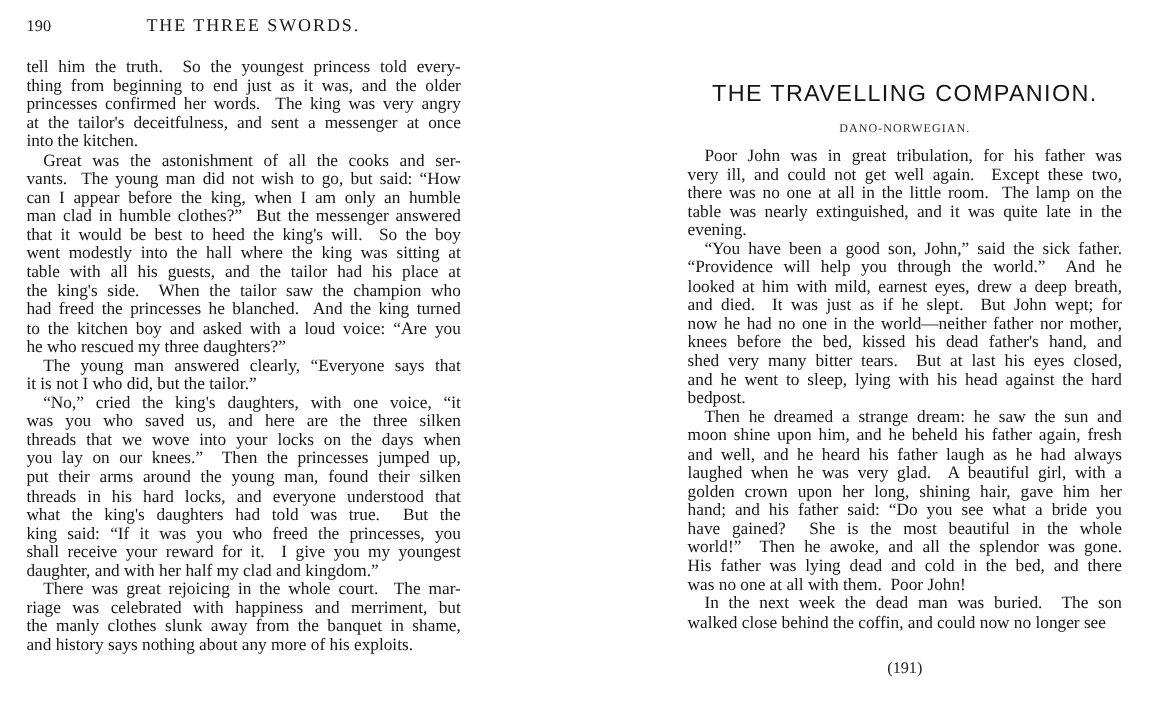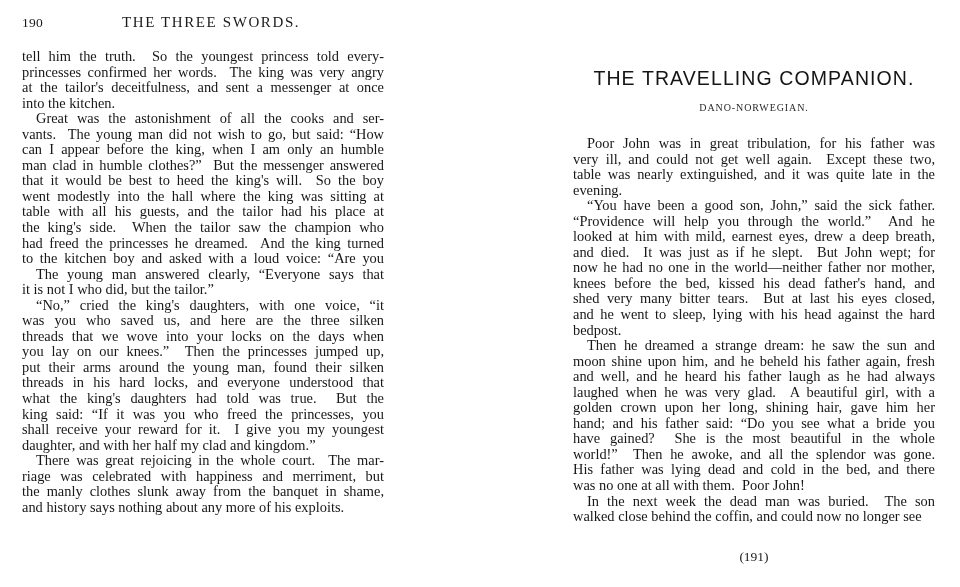--- a/index.html
+++ b/index.html
@@ -75,21 +75,21 @@
   }
 
   
   .body-text {
     font-size: 14.4px;
     line-height: 15.55px;
     text-align: justify;
     color: #171717;
   }
   .body-text.right-body {
-    margin-top: 23px;
+    margin-top: 10px;
   }
   .para {
     margin: 0;
   }
   .para .ln {
     display: block;
     white-space: pre;
   }
   
   .para .ln {
@@ -121,35 +121,37 @@
   <div class="col-left">
 
     <div class="running-head">
       <span class="folio">190</span>
       <span class="head-title">THE THREE SWORDS.</span>
     </div>
 
     <div class="body-text left-body">
         <p class="para">
           <span class="ln">tell him the truth.  So the youngest princess told every-</span>
+          <span class="ln">thing from beginning to end just as it was, and the older</span>
           <span class="ln">princesses confirmed her words.  The king was very angry</span>
           <span class="ln">at the tailor's deceitfulness, and sent a messenger at once</span>
           <span class="ln last">into the kitchen.</span>
         </p>
         <p class="para">
           <span class="ln indent">Great was the astonishment of all the cooks and ser-</span>
           <span class="ln">vants.  The young man did not wish to go, but said: “How</span>
           <span class="ln">can I appear before the king, when I am only an humble</span>
           <span class="ln">man clad in humble clothes?”  But the messenger answered</span>
           <span class="ln">that it would be best to heed the king's will.  So the boy</span>
           <span class="ln">went modestly into the hall where the king was sitting at</span>
           <span class="ln">table with all his guests, and the tailor had his place at</span>
           <span class="ln">the king's side.  When the tailor saw the champion who</span>
-          <span class="ln">had freed the princesses he dreamed.  And the king turned</span>
+          <span class="ln">had freed the princesses he blanched.  And the king turned</span>
           <span class="ln">to the kitchen boy and asked with a loud voice: “Are you</span>
+          <span class="ln last">he who rescued my three daughters?”</span>
         </p>
         <p class="para">
           <span class="ln indent">The young man answered clearly, “Everyone says that</span>
           <span class="ln last">it is not I who did, but the tailor.”</span>
         </p>
         <p class="para">
           <span class="ln indent">“No,” cried the king's daughters, with one voice, “it</span>
           <span class="ln">was you who saved us, and here are the three silken</span>
           <span class="ln">threads that we wove into your locks on the days when</span>
           <span class="ln">you lay on our knees.”  Then the princesses jumped up,</span>
@@ -172,20 +174,21 @@
   <div class="col-right">
 
     <h1 class="story-title">THE  TRAVELLING  COMPANION.</h1>
 
     <div class="story-subtitle">DANO-NORWEGIAN.</div>
 
     <div class="body-text right-body">
         <p class="para">
           <span class="ln indent">Poor John was in great tribulation, for his father was</span>
           <span class="ln">very ill, and could not get well again.  Except these two,</span>
+          <span class="ln">there was no one at all in the little room.  The lamp on the</span>
           <span class="ln">table was nearly extinguished, and it was quite late in the</span>
           <span class="ln last">evening.</span>
         </p>
         <p class="para">
           <span class="ln indent">“You have been a good son, John,” said the sick father.</span>
           <span class="ln">“Providence will help you through the world.”  And he</span>
           <span class="ln">looked at him with mild, earnest eyes, drew a deep breath,</span>
           <span class="ln">and died.  It was just as if he slept.  But John wept; for</span>
           <span class="ln">now he had no one in the world—neither father nor mother,</span>
           <span class="ln">knees before the bed, kissed his dead father's hand, and</span>

